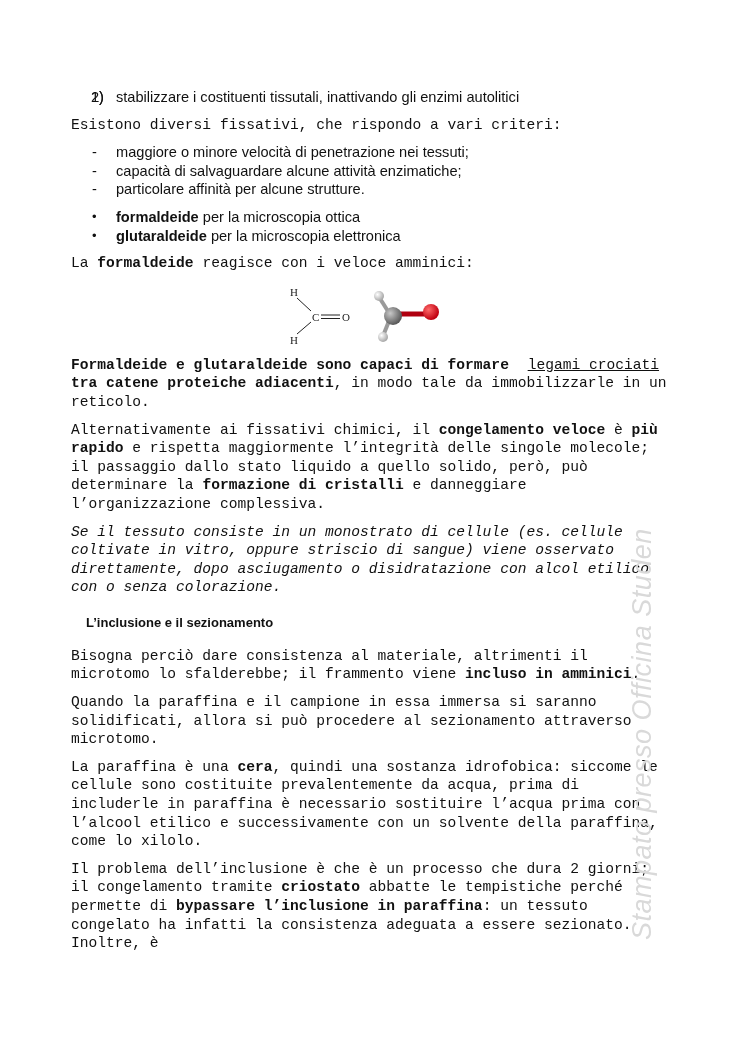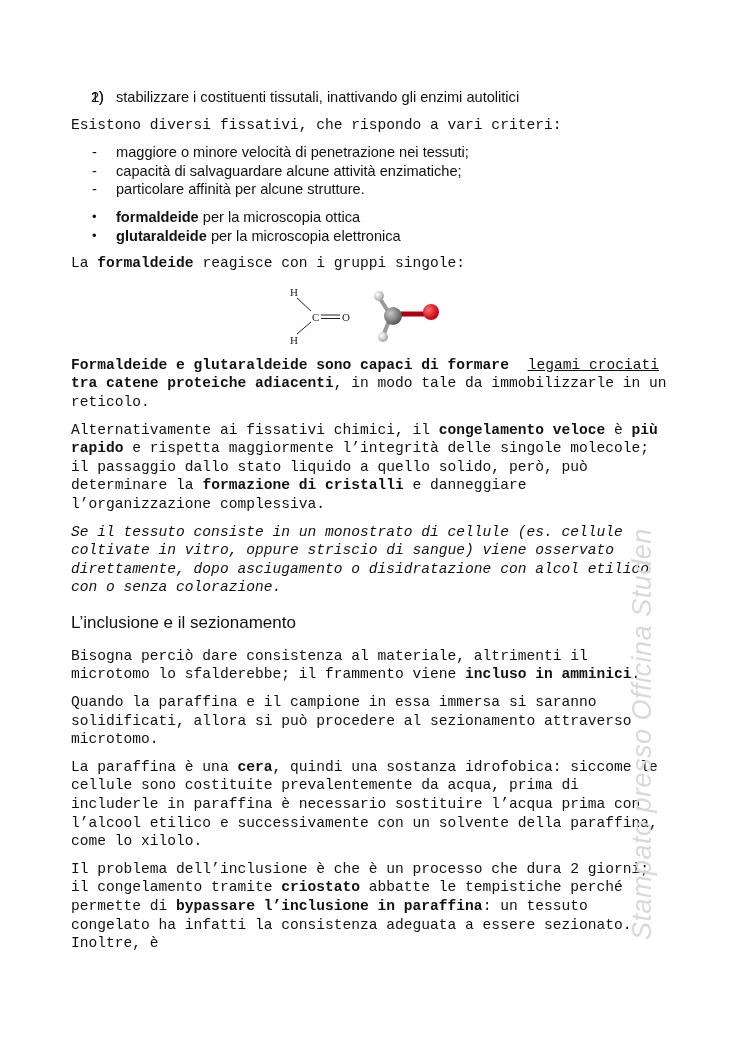--- a/index.html
+++ b/index.html
@@ -11,21 +11,21 @@
   .page { position: absolute; left: 71px; top: 88px; width: 600px; }
   p { margin: 0 0 9px 0; font-family: Liberation Mono, monospace; }
   .list { margin: 0 0 9px 0; padding: 0; list-style: none; }
   .list li { position: relative; padding-left: 45px; }
   .list .marker { position: absolute; left: 20px; width: 22px; }
   .list.bullets .marker { left: 21px; font-size: 13px; }
   .list.dashes .marker { left: 21px; }
   b { font-weight: bold; }
   .u { text-decoration: underline; padding-left: 10px; }
   i.it { font-style: italic; }
-  h2 { font-size: 17px; font-weight: normal; margin: 16px 0 14px 0; line-height: 20px; }
+  h2 { font-size: 13px; font-weight: bold; margin: 16px 0 14px 15px; line-height: 20px; }
   .figure { position: relative; height: 72px; margin: 2px 0 2px 0; }
   .struct { position: absolute; left: 215px; top: 0; width: 75px; height: 72px; }
   .ballstick { position: absolute; left: 298px; top: 4px; width: 80px; height: 64px; }
   .watermark {
     position: absolute; left: 622px; top: 530px; width: 40px; height: 410px;
     overflow: hidden;
   }
   .watermark span {
     position: absolute; left: 0; top: 0;
     transform-origin: left top;
@@ -51,21 +51,21 @@
     <li><span class="marker">-</span><span>capacità di salvaguardare alcune attività enzimatiche;</span></li>
     <li><span class="marker">-</span><span>particolare affinità per alcune strutture.</span></li>
   </ul>
 
 
   <ul class="list bullets">
     <li><span class="marker">•</span><b>formaldeide</b><span> per la microscopia ottica</span></li>
     <li><span class="marker">•</span><b>glutaraldeide</b><span> per la microscopia elettronica</span></li>
   </ul>
 
-  <p><span>La </span><b>formaldeide</b><span> reagisce con i gruppi singole:</span></p>
+  <p><span>La </span><b>formaldeide</b><span> reagisce con i veloce amminici:</span></p>
 
   <div class="figure">
     <svg class="struct" viewBox="0 0 75 72">
       <text x="4" y="14" font-family="Liberation Serif, serif" font-size="11" fill="#222">H</text>
       <text x="4" y="62" font-family="Liberation Serif, serif" font-size="11" fill="#222">H</text>
       <text x="26" y="39" font-family="Liberation Serif, serif" font-size="11" fill="#222">C</text>
       <text x="56" y="39" font-family="Liberation Serif, serif" font-size="11" fill="#222">O</text>
       <line x1="11" y1="16" x2="25" y2="29" stroke="#222" stroke-width="1"></line>
       <line x1="11" y1="52" x2="25" y2="40" stroke="#222" stroke-width="1"></line>
       <line x1="35" y1="33" x2="54" y2="33" stroke="#222" stroke-width="1"></line>

